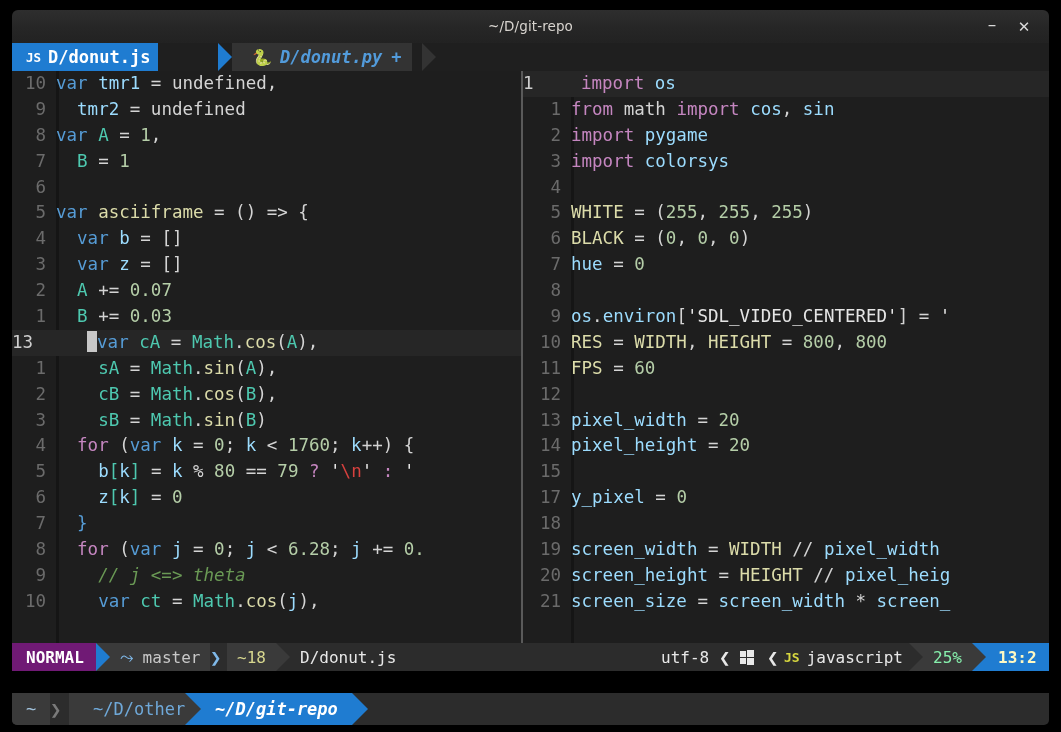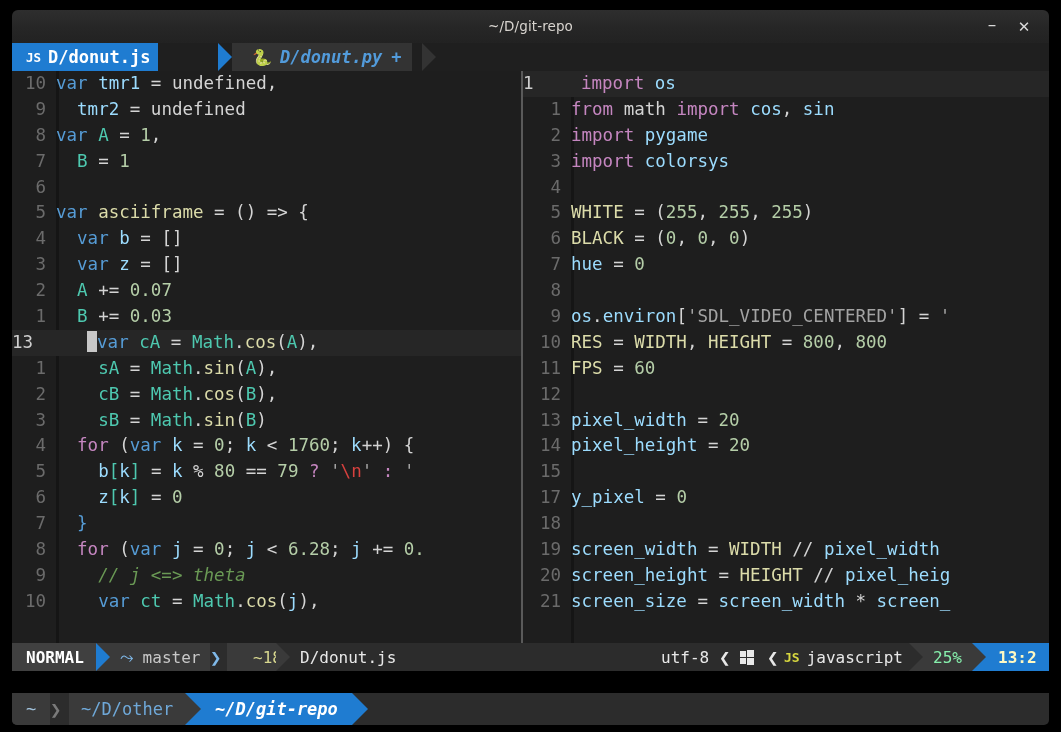--- a/index.html
+++ b/index.html
@@ -176,21 +176,21 @@
     background: #c8c8c8;
     vertical-align: -4px;
   }
 
   
   .kw   { color: #569cd6; }
   .kw2  { color: #c586c0; }
   .fn   { color: #dcdcaa; }
   .var  { color: #9cdcfe; }
   .num  { color: #b5cea8; }
-  .str  { color: #a3a3a3; }
+  .str  { color: #e5e5e5; }
   .esc  { color: #d7413e; }
   .cmt  { color: #6a9955; font-style: italic; }
   .op   { color: #d4d4d4; }
   .typ  { color: #4ec9b0; }
   .grn  { color: #4ec9b0; }
   .pnk  { color: #c586c0; }
   .pln  { color: #d4d4d4; }
 
   
   .statusline {
@@ -203,42 +203,42 @@
   .sl-seg {
     position: absolute;
     top: 0; height: 28px;
     display: flex; align-items: center;
     font-family: "DejaVu Sans Mono", monospace;
     font-size: 16px;
     white-space: nowrap;
   }
   .sl-mode {
     left: 0;
-    background: #404040;
+    background: #701a75;
     color: #ffffff;
     font-weight: bold;
     padding: 0 12px 0 14px;
     text-align: right;
   }
   .arrow-right {
     position: absolute;
     top: 0;
     width: 0; height: 0;
     border-top: 14px solid transparent;
     border-bottom: 14px solid transparent;
   }
   .thin-chev {
     position: absolute;
     top: 0; height: 28px;
     display: flex; align-items: center;
     font-size: 19px;
   }
 
   .sl-branch { background: #3a3a3a; color: #c8c8c8; padding: 0 10px; }
-  .sl-diff   { background: #3a3a3a; color: #d7d78f; padding: 0 26px; }
+  .sl-diff   { background: #3a3a3a; color: #d7d78f; padding: 0 10px; }
   .sl-file   { background: #2c2c2c; color: #e8e8e8; padding: 0 10px; }
   .sl-right  { color: #e8e8e8; }
   .sl-pct    { background: #3a3a3a; color: #86efac; padding: 0 10px; }
   .sl-pos    { background: #1f7cd1; color: #fef9c3; font-weight: bold; padding: 0 12px; }
 
   .branch-ico { color: #7fb8e8; font-size: 17px; margin-right: 9px; }
   .js-ico { color: #d7d73f; font-weight: bold; font-size: 13px; margin-right: 7px; }
   .win-ico { display:inline-block; width: 15px; height: 14px; position: relative; }
   .win-ico i {
     position: absolute; background: #e8e8e8; display:block;
@@ -260,21 +260,21 @@
   }
   .bl-seg {
     position: absolute;
     top: 0; height: 32px;
     display: flex; align-items: center;
     font-family: "DejaVu Sans Mono", monospace;
     font-size: 17px;
     white-space: nowrap;
   }
   .bl-home  { left: 0;   background: #3a3a3a; color: #9fbfd8; padding: 0 14px; }
-  .bl-other { background: #3a3a3a; color: #6fa8d8; padding: 0 12px; text-align: center; }
+  .bl-other { background: #3a3a3a; color: #6fa8d8; padding: 0 24px; text-align: center; }
   .bl-cur   { background: #1f7cd1; color: #ffffff; font-weight: bold; font-style: italic; padding: 0 14px; }
   .bl-arrow {
     position: absolute; top: 0;
     width: 0; height: 0;
     border-top: 16px solid transparent;
     border-bottom: 16px solid transparent;
   }
 </style>
 </head>
 <body>

